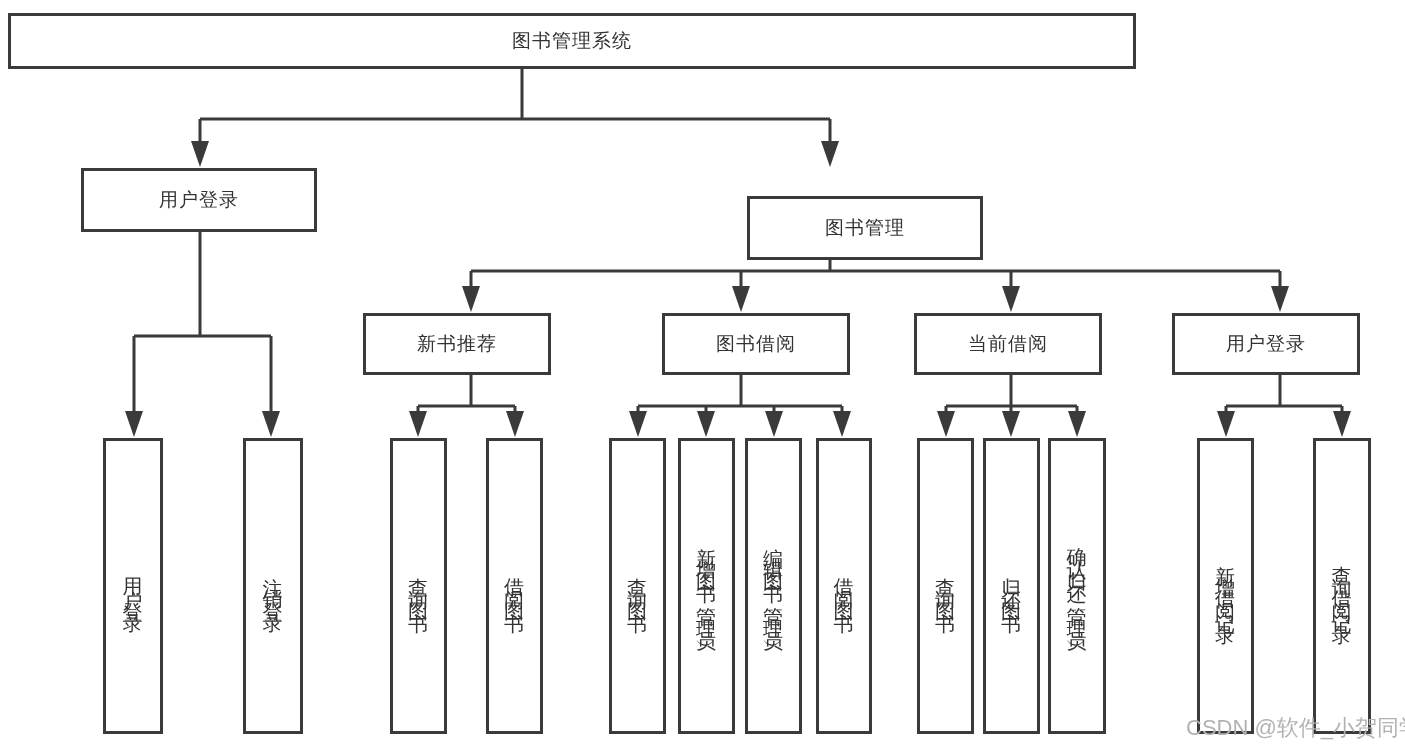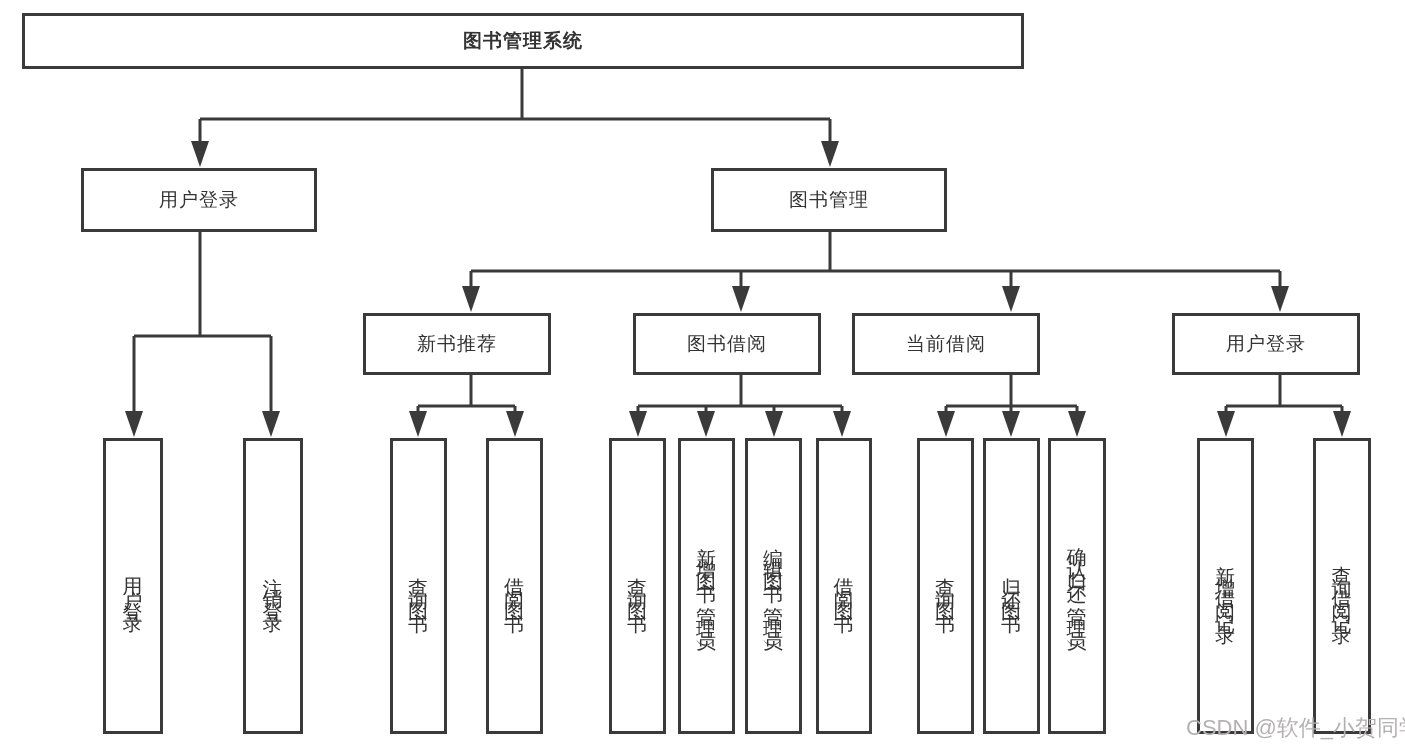--- a/index.html
+++ b/index.html
@@ -29,21 +29,21 @@
     background: #ffffff;
     display: flex;
     align-items: center;
     justify-content: center;
     color: #333333;
   }
   .node.h {
     font-size: 19px;
     letter-spacing: 1px;
   }
-  .node.root  { left: 22px;  top: 13px;  width: 1002px; height: 56px; font-weight: bold; }
+  .node.root  { left: 8px;  top: 13px;  width: 1128px; height: 56px; }
   .node.lvl2  { top: 168px; height: 64px; width: 236px; }
   .node.lvl3  { top: 313px; height: 62px; width: 188px; }
   .node.v {
     top: 438px;
     height: 296px;
     font-size: 20px;
     writing-mode: vertical-rl;
     text-orientation: mixed;
     letter-spacing: 12px;
     line-height: 1;
@@ -91,25 +91,25 @@
       <polygon points="1002,411 1020,411 1011,437"></polygon>
       <polygon points="1068,411 1086,411 1077,437"></polygon>
       <polygon points="1217,411 1235,411 1226,437"></polygon>
       <polygon points="1333,411 1351,411 1342,437"></polygon>
     </g>
   </svg>
 
   <div class="node h root">图书管理系统</div>
 
   <div class="node h lvl2" style="left:81px;">用户登录</div>
-  <div class="node h lvl2" style="left:711px;">图书管理</div>
+  <div class="node h lvl2" style="left:747px;margin-top:28px;">图书管理</div>
 
   <div class="node h lvl3" style="left:363px;">新书推荐</div>
-  <div class="node h lvl3" style="left:633px;">图书借阅</div>
-  <div class="node h lvl3" style="left:852px;">当前借阅</div>
+  <div class="node h lvl3" style="left:662px;">图书借阅</div>
+  <div class="node h lvl3" style="left:914px;">当前借阅</div>
   <div class="node h lvl3" style="left:1172px;">用户登录</div>
 
   <div class="node v" style="left:103px;width:60px;">用户登录</div>
   <div class="node v" style="left:243px;width:60px;">注销登录</div>
 
   <div class="node v" style="left:390px;width:57px;">查询图书</div>
   <div class="node v" style="left:486px;width:57px;">借阅图书</div>
 
   <div class="node v" style="left:609px;width:57px;">查询图书</div>
   <div class="node v" style="left:678px;width:57px;">新增图书（管理员）</div>

